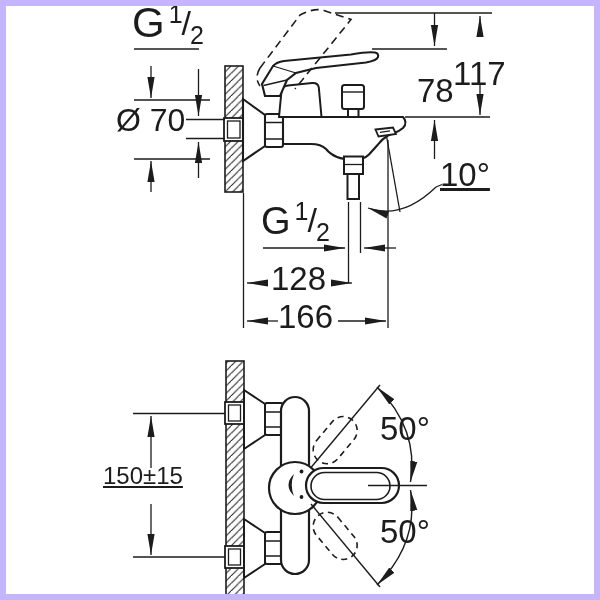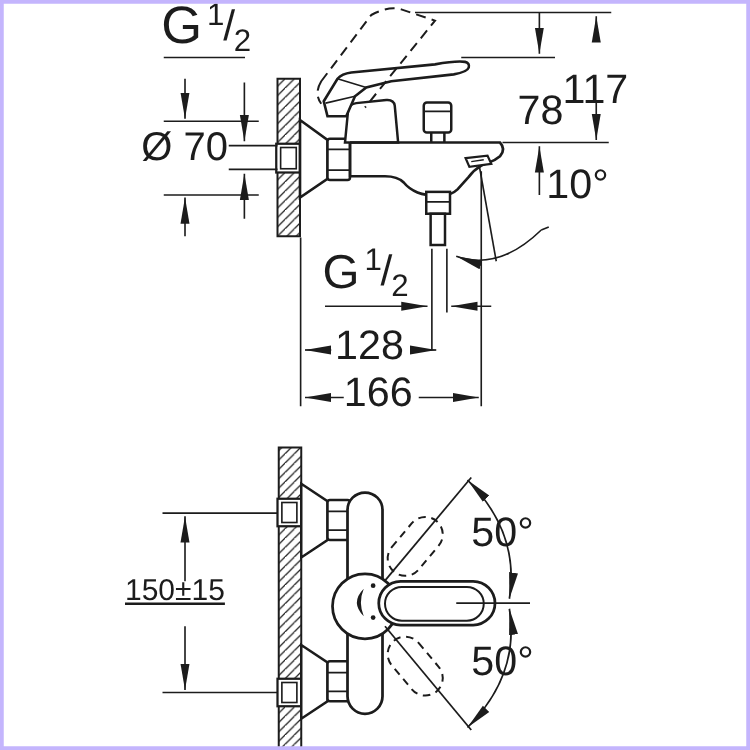--- a/index.html
+++ b/index.html
@@ -1,17 +1,17 @@
 <!DOCTYPE html>
 <html><head>
 <meta charset="utf-8">
 <style>
   html,body{margin:0;padding:0;background:#fff;}
   #stage{position:relative;width:600px;height:600px;background:#fff;
-         border:3px solid #c4b5fd;box-sizing:border-box;overflow:hidden;
+         border:6px solid #c4b5fd;box-sizing:border-box;overflow:hidden;
          font-family:"Liberation Sans",sans-serif;color:#1c1c1c;}
   #art{position:absolute;left:0;top:0;width:600px;height:600px;}
   .dim{position:absolute;line-height:1;white-space:nowrap;color:#1c1c1c;
        font-family:"Liberation Sans",sans-serif;}
   .num{font-size:33px;}
   .big{font-size:32px;text-align:center;}
   .gl{font-size:42px;}
   .gl .fr-num{font-size:25px;position:relative;top:-14px;margin-left:4px;}
   .gl .fr-sl{font-size:34px;position:relative;top:-2px;margin-left:-1px;}
   .gl .fr-den{font-size:25px;position:relative;top:7px;margin-left:-1px;}
@@ -180,21 +180,21 @@
 </svg>
 
   <div class="dim gl" style="left:126px;top:-4px;"><span>G</span><span class="fr-num">1</span><span class="fr-sl">/</span><span class="fr-den">2</span></div>
 
   <div class="dim big" style="left:110px;top:98px;">Ø 70</div>
 
   <div class="dim num" style="left:411px;top:68px;">78</div>
 
   <div class="dim num" style="left:447px;top:39px;margin-top:12px;">117</div>
 
-  <div class="dim num" style="left:434px;top:127px;">10°</div>
+  <div class="dim num" style="left:434px;top:152px;text-decoration:underline;">10°</div>
 
   <div class="dim gl" style="left:255px;top:196px;font-size:38px;"><span>G</span><span class="fr-num">1</span><span class="fr-sl">/</span><span class="fr-den">2</span></div>
 
   <div class="dim num" style="left:265px;top:256px;">128</div>
 
   <div class="dim num" style="left:272px;top:294px;">166</div>
 
   <div class="dim" style="left:97px;top:458px;font-size:24px;text-decoration:underline;">150±15</div>
 
   <div class="dim num" style="left:374px;top:406px;">50°</div>

